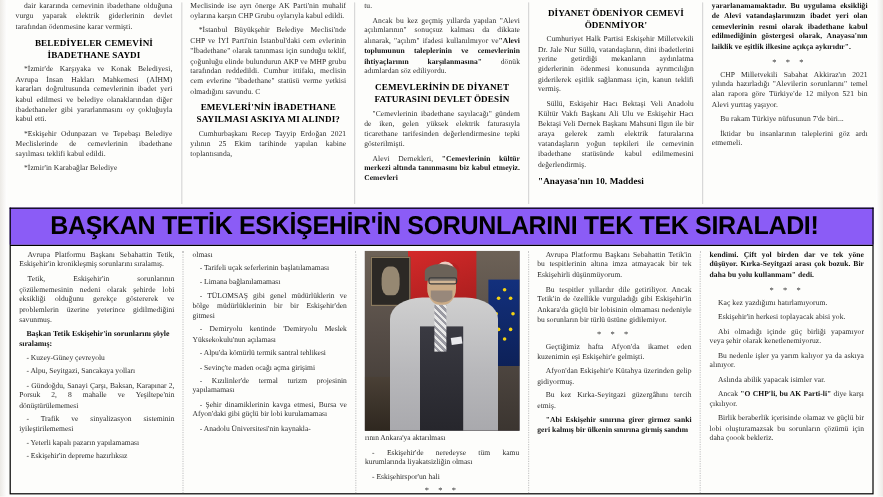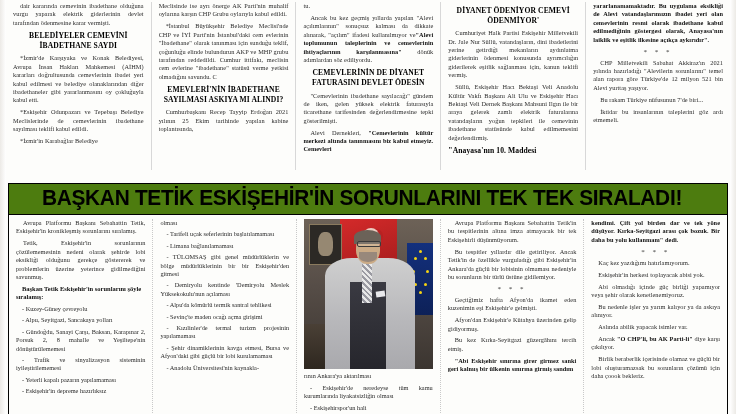--- a/index.html
+++ b/index.html
@@ -68,24 +68,24 @@
     margin: 3px 0 3px 0;
     color: #333;
   }
   .bold-quote {
     font-weight: bold;
     color: #111;
   }
 
   
   .banner {
-    margin: 13px 8px 0 8px;
+    margin: 3px 8px 0 8px;
     border: 1px solid #000;
     border-bottom: none;
-    background: #4d7c0f;
+    background: #8b5cf6;
     padding: 3px 12px 4px 0;
     text-align: center;
   }
   .banner-title {
     font-family: "Liberation Sans", "DejaVu Sans", sans-serif;
     font-weight: bold;
     font-size: 21.5px;
     line-height: 23px;
     letter-spacing: -0.3px;
     color: #000;

